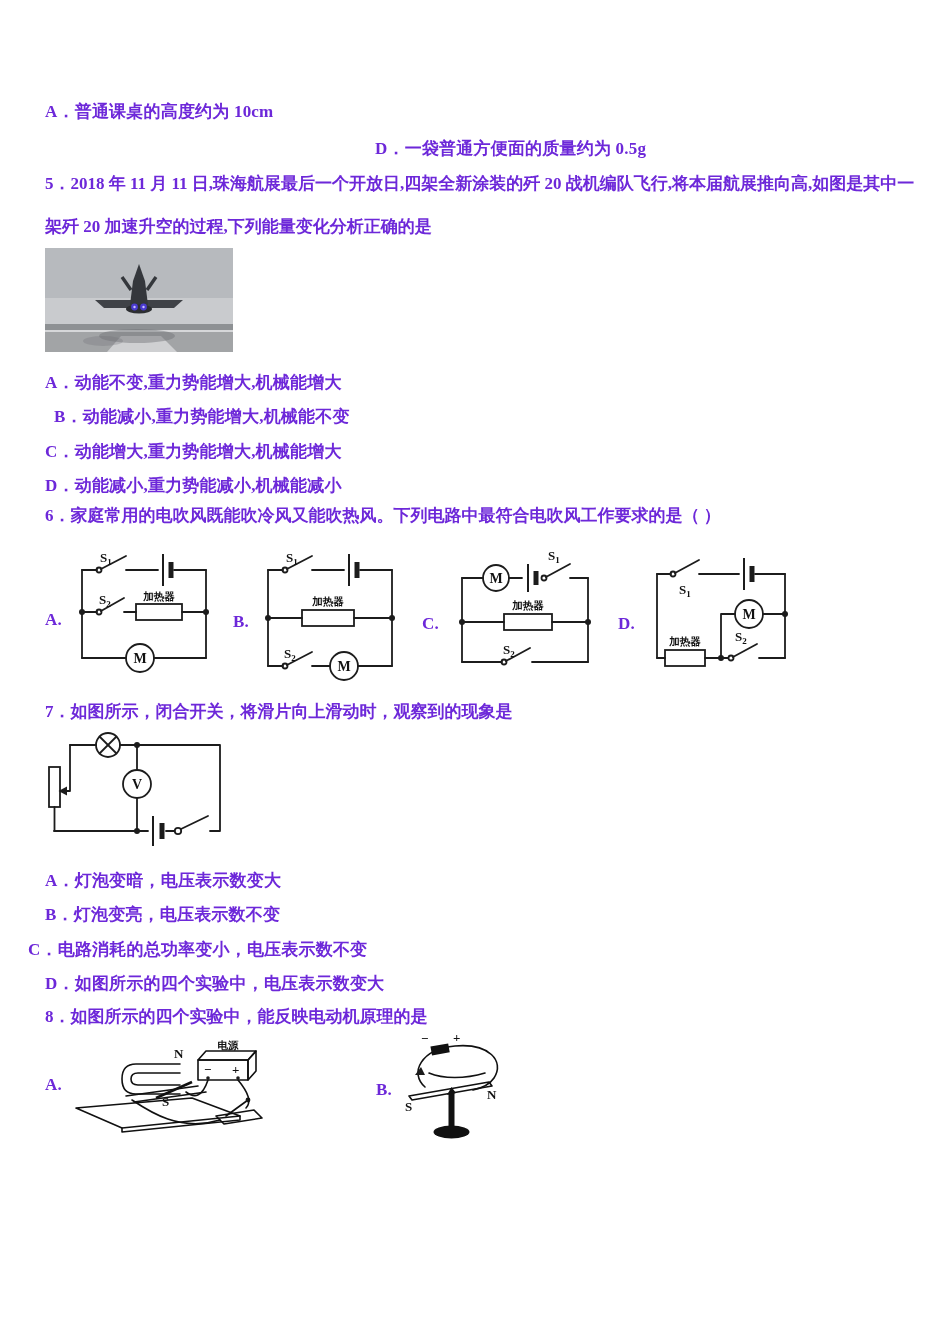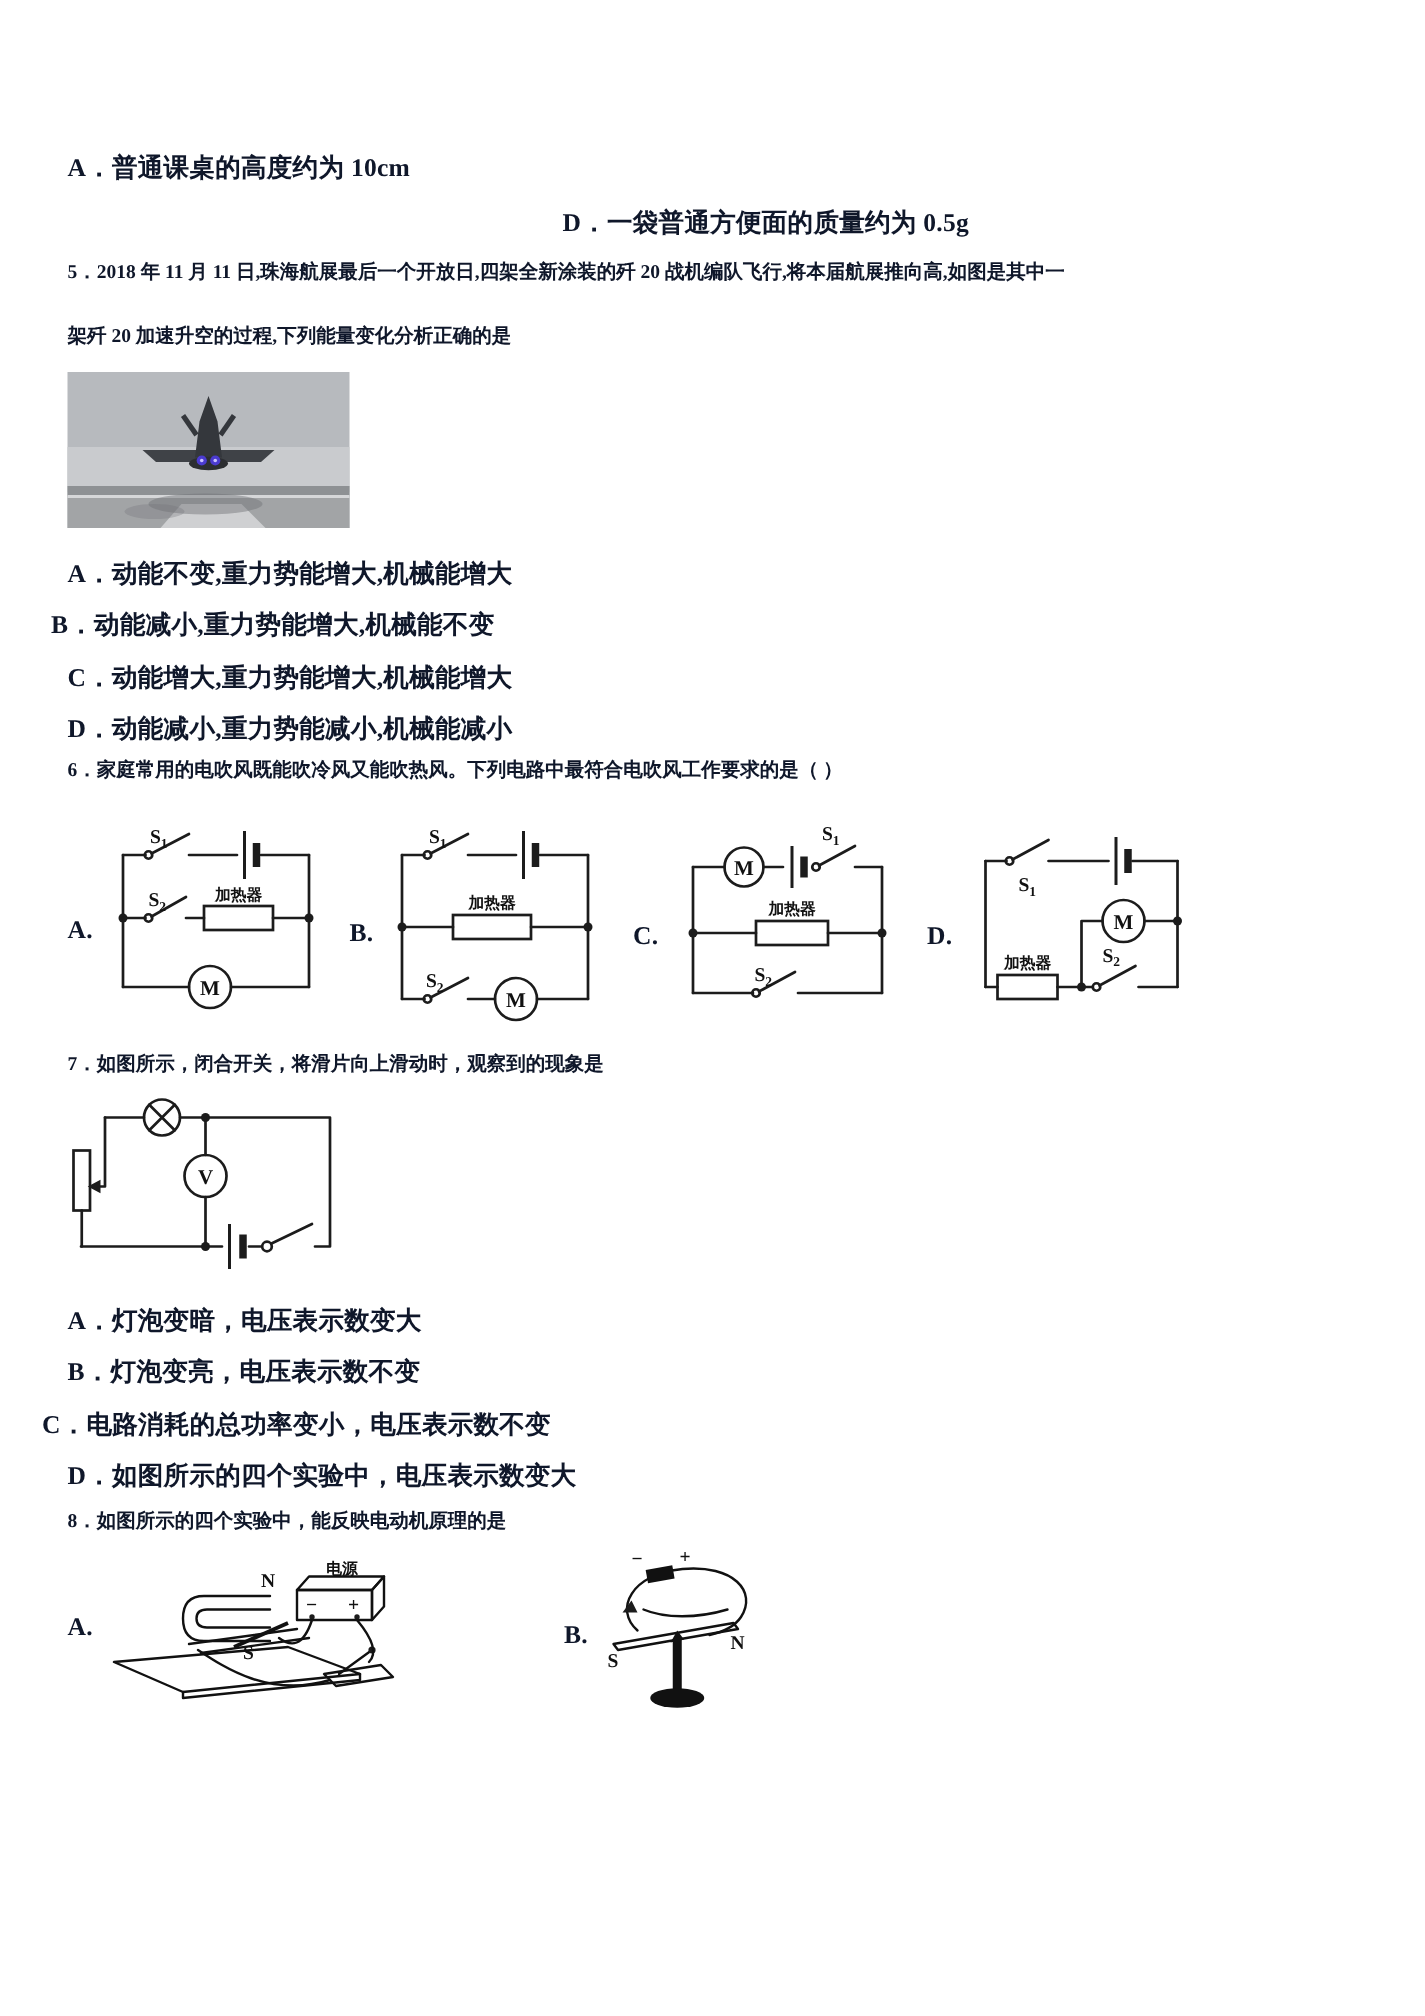--- a/index.html
+++ b/index.html
@@ -1,19 +1,19 @@
 <!DOCTYPE html>
 <html><head>
 <meta charset="utf-8">
 <style>
   html,body{margin:0;padding:0;background:#fff;}
   #page{position:relative;width:950px;height:1344px;background:#ffffff;overflow:hidden;
-        font-family:"Liberation Serif","DejaVu Serif",serif;font-weight:700;color:#0f172a;}
+        font-family:"Liberation Serif","DejaVu Serif",serif;font-weight:700;color:#6d28d9;}
   .t{position:absolute;font-size:17px;white-space:nowrap;letter-spacing:.2px;}
-  .qline{position:absolute;font-size:13px;white-space:nowrap;}
+  .qline{position:absolute;font-size:17px;white-space:nowrap;}
   svg{position:absolute;overflow:visible;}
   .cir{stroke:#1c1c1c;stroke-width:1.8;fill:none;stroke-linecap:round;}
   .thick{stroke:#1c1c1c;stroke-width:5;fill:none;}
   .thin{stroke:#1c1c1c;stroke-width:2;fill:none;}
   .dot{fill:#1c1c1c;stroke:none;}
   .lbl{font-size:13px;font-weight:700;fill:#111;font-family:"Liberation Serif","DejaVu Serif",serif;}
   .sub{font-size:9px;}
   .cn{font-size:10.5px;font-weight:700;fill:#111;}
   .big{font-size:14px;font-weight:700;fill:#111;}
   .sk{stroke:#111;stroke-width:1.6;fill:none;stroke-linecap:round;stroke-linejoin:round;}
@@ -45,21 +45,21 @@
       <line x1="8" y1="-4" x2="17" y2="-17" stroke="#34373c" stroke-width="3.4"></line>
       <ellipse cx="0" cy="15" rx="13" ry="4.5" fill="#2c2e31"></ellipse>
       <circle cx="-4.5" cy="13" r="3.4" fill="#4b3bd0"></circle>
       <circle cx="4.5" cy="13" r="3.4" fill="#4b3bd0"></circle>
       <circle cx="-4.5" cy="13" r="1.2" fill="#c9c2ff"></circle>
       <circle cx="4.5" cy="13" r="1.2" fill="#c9c2ff"></circle>
     </g>
   </svg>
 
   <div class="t" style="left:45px;top:371px">A．动能不变,重力势能增大,机械能增大</div>
-  <div class="t" style="left:34px;top:405px">B．动能减小,重力势能增大,机械能不变</div>
+  <div class="t" style="left:54px;top:405px">B．动能减小,重力势能增大,机械能不变</div>
   <div class="t" style="left:45px;top:440px">C．动能增大,重力势能增大,机械能增大</div>
   <div class="t" style="left:45px;top:474px">D．动能减小,重力势能减小,机械能减小</div>
 
   <div class="qline" style="left:45px;top:504px">6．家庭常用的电吹风既能吹冷风又能吹热风。下列电路中最符合电吹风工作要求的是（ ）</div>
 
   <div class="t" style="left:45px;top:610px">A.</div>
   <div class="t" style="left:233px;top:612px">B.</div>
   <div class="t" style="left:422px;top:614px">C.</div>
   <div class="t" style="left:618px;top:614px">D.</div>
 

